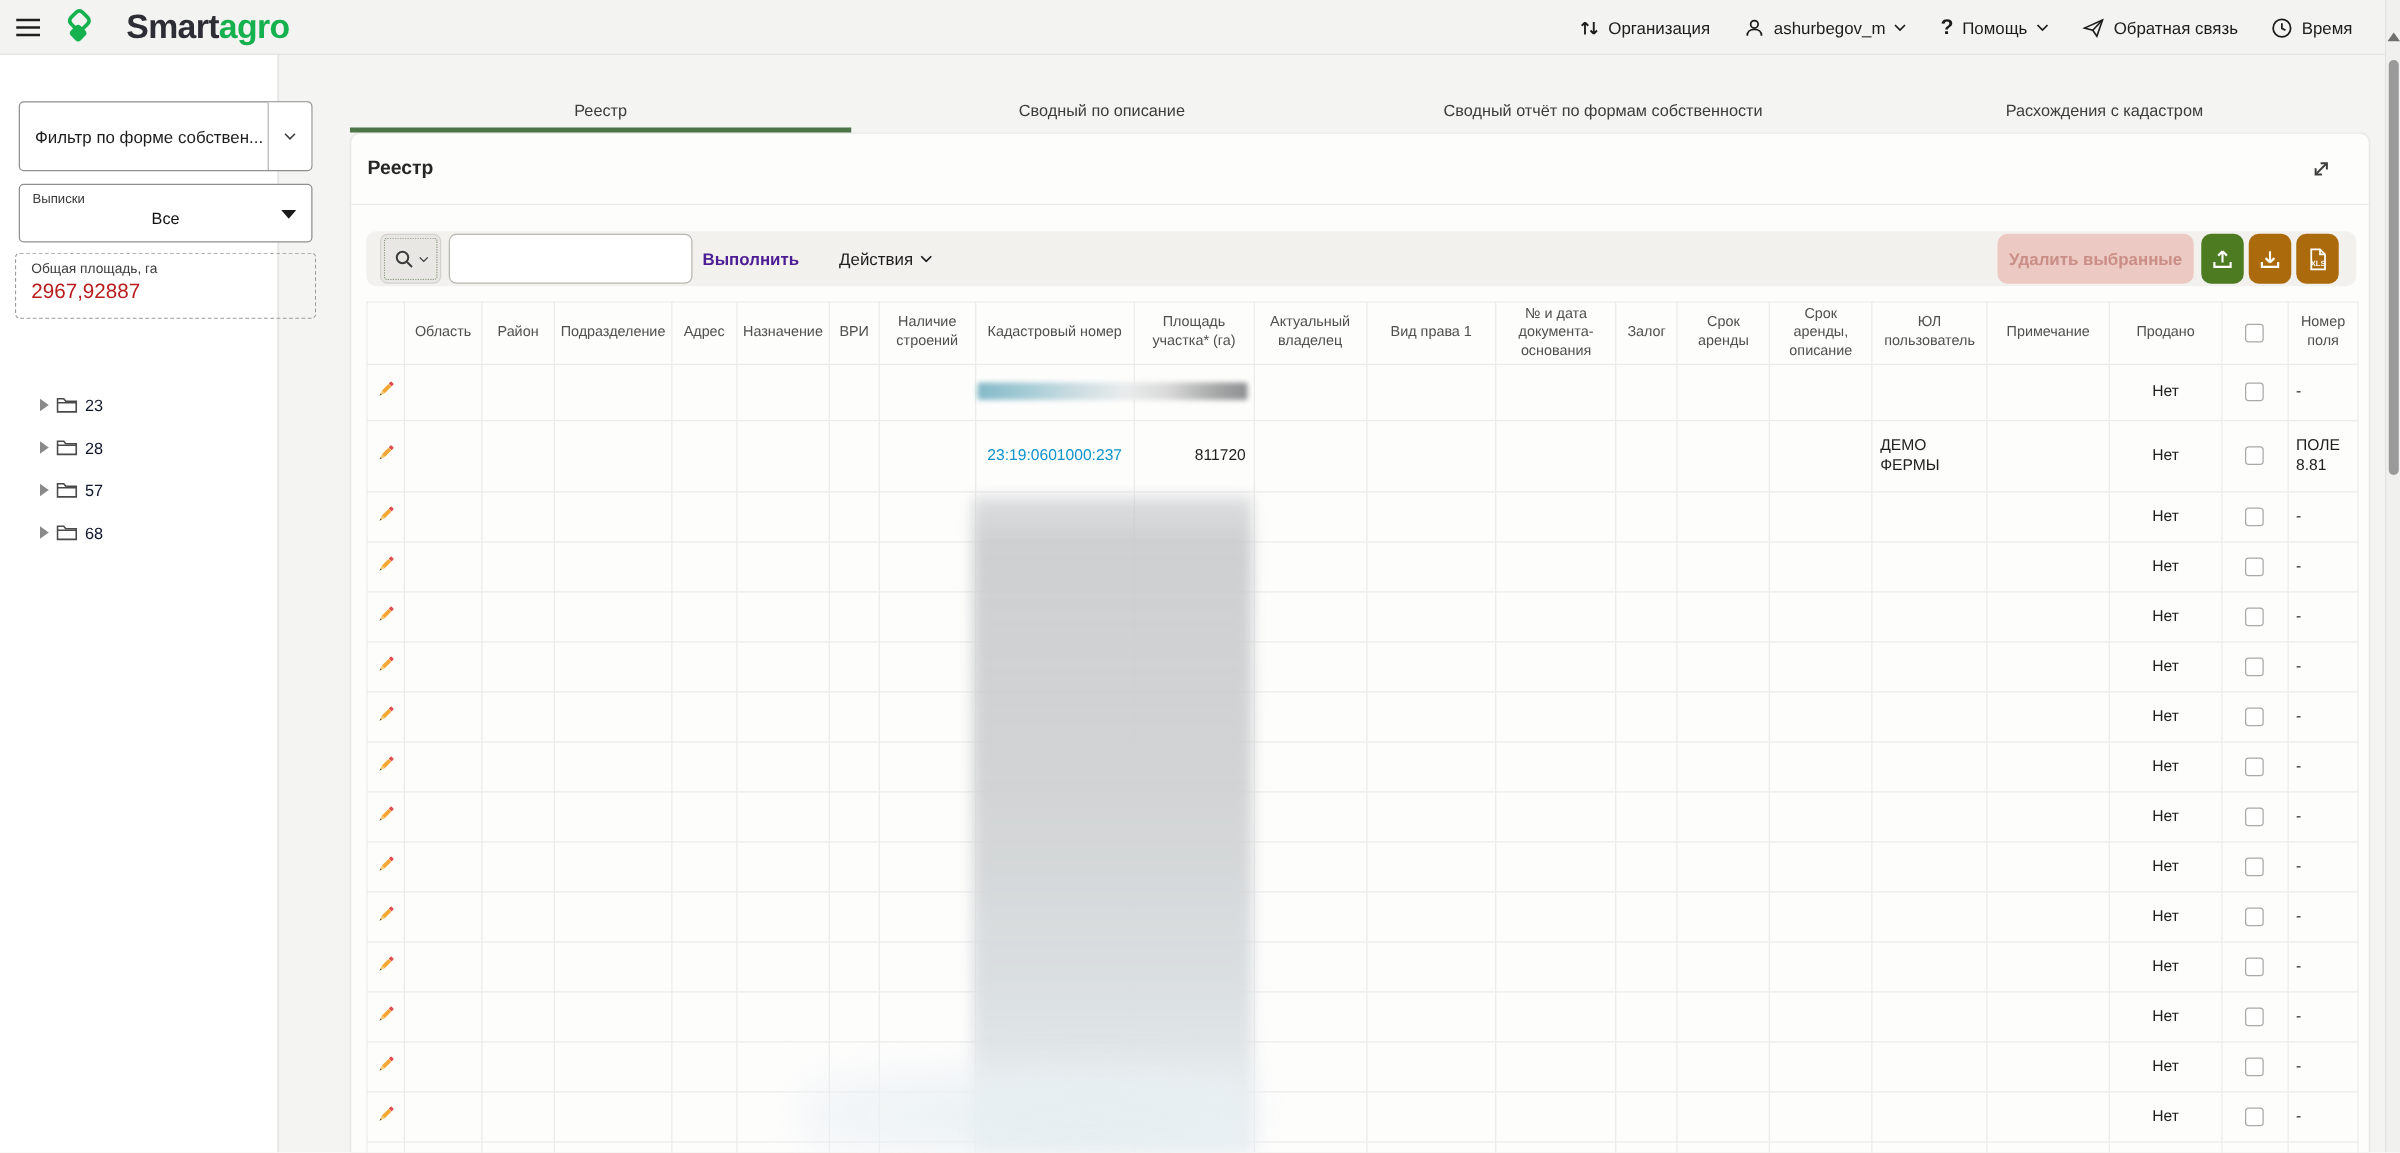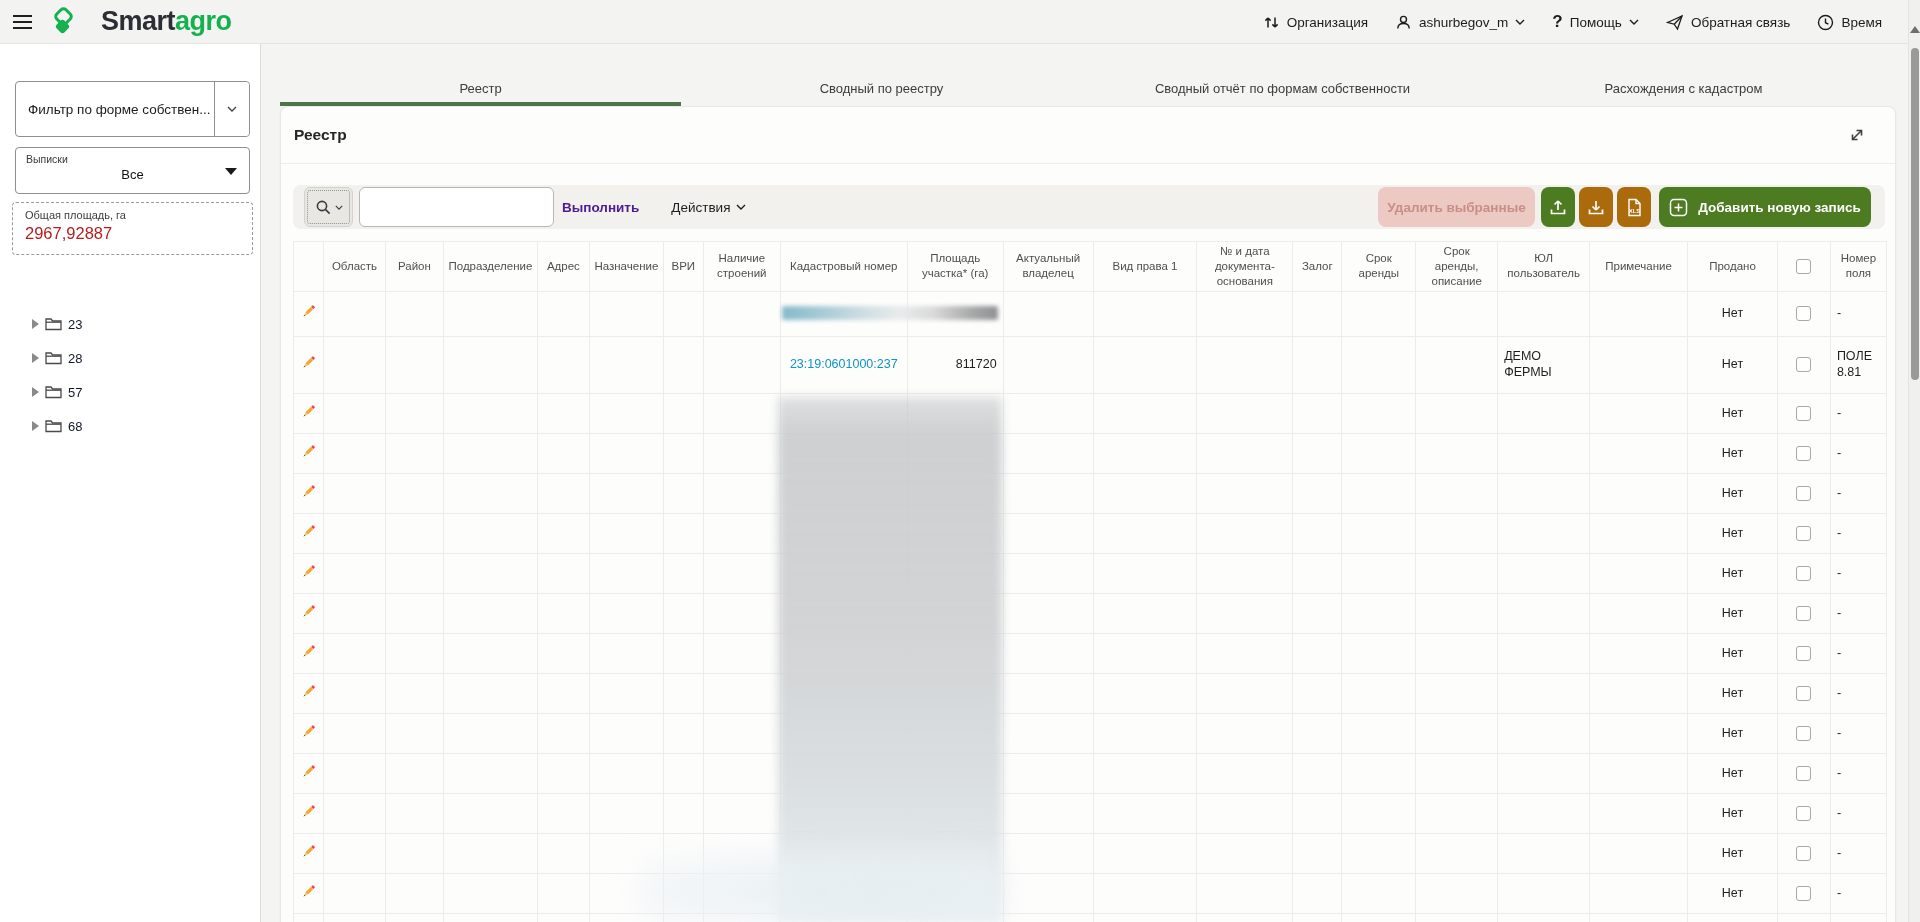--- a/index.html
+++ b/index.html
@@ -15,21 +15,21 @@
   .hamburger{width:34px; height:30px; margin-left:8px; display:flex; flex-direction:column; justify-content:center; gap:4px; cursor:pointer; background:none; border:none;}
   .hamburger span{display:block; width:19px; height:2px; background:#1f1f1f; margin-left:5px;}
   .logo{display:flex; align-items:center; margin-left:6px; gap:23px;}
   .logo-text{font-size:27px; font-weight:bold; letter-spacing:-.5px; color:#2d2d36;}
   .logo-text .agro{color:var(--logo-green);}
   .top-nav{position:absolute; right:38px; top:0; height:44px; display:flex; align-items:center; gap:27px;}
   .top-nav .nav-item{display:flex; align-items:center; gap:7px; font-size:13.5px; color:#1c1c1c; cursor:pointer; background:none; border:none; font-family:inherit;}
   .chev{width:10px; height:6px; display:inline-block;}
 
   
-  .sidebar{position:absolute; left:0; top:44px; width:261px; height:878px; background:#fff; border-right:1px solid #dcdcda;}
+  .sidebar{position:absolute; left:0; top:44px; width:223px; height:878px; background:#fff; border-right:1px solid #dcdcda;}
   .filter-combo{position:absolute; left:15px; top:37px; width:235px; height:56px; border:1px solid #8f8f8f; border-radius:4px; background:#fff; display:flex; align-items:stretch;}
   .filter-combo .ph{flex:1; display:flex; align-items:center; padding-left:12px; font-size:13.5px; color:#1d1d1d; white-space:nowrap; overflow:hidden;}
   .filter-combo .pick{width:35px; border-left:1px solid #8f8f8f; display:flex; align-items:center; justify-content:center; cursor:pointer; background:#fff; border-top:none;border-right:none;border-bottom:none; border-radius:0 4px 4px 0;}
   .select-box{position:absolute; left:15px; top:103px; width:235px; height:47px; border:1px solid #8f8f8f; border-radius:4px; background:#fff; padding:5px 10px; cursor:pointer;}
   .select-box .lbl{font-size:10.5px; color:#383838;}
   .select-box .val{font-size:13px; color:#111; margin-top:2px;text-align:center;}
   .select-box .arrow{position:absolute; right:12px; top:20px; width:0; height:0; border-left:6px solid transparent; border-right:6px solid transparent; border-top:7px solid #1a1a1a;}
   .area-box{position:absolute; left:12px; top:158px; width:241px; height:53px; border:1px dashed #9a9a98; border-radius:4px; padding:6px 12px;}
   .area-box .lbl{font-size:11px; color:#3d3d3d;}
   .area-box .val{font-size:16.5px; color:#b91c1c; margin-top:3px;}
@@ -216,21 +216,21 @@
             <path d="M1 5.2 H16"></path>
           </svg>
         </span>
       <span class="t-label">68</span>
     </div>
   </div>
 </aside>
 
 <nav class="tabs">
   <div class="tab active">Реестр</div>
-  <div class="tab">Сводный по реестру</div>
+  <div class="tab">Сводный по описание</div>
   <div class="tab">Сводный отчёт по формам собственности</div>
   <div class="tab">Расхождения с кадастром</div>
 </nav>
 
 <section class="card">
   <div class="card-title-row">
     <h2 class="card-title">Реестр</h2>
     <button class="expand-btn">
       <svg width="20" height="20" viewBox="0 0 20 20" fill="none" stroke="#3f3f3f" stroke-width="1.6">
         <path d="M6 14 L14 6"></path>
@@ -272,27 +272,20 @@
           <path d="M9 3 V12 M9 12 L5.5 8.5 M9 12 L12.5 8.5"></path>
             <path d="M2.5 11.5 V15.5 H15.5 V11.5"></path>
         </svg>
       </button>
       <button class="btn btn-icon btn-amber">
         <svg width="19" height="19" viewBox="0 0 19 19">
           <path d="M4 1.5 h7 l4 4 V17.5 H4 Z" fill="none" stroke="#fff" stroke-width="1.4"></path>
           <path d="M11 1.5 V5.5 H15" fill="none" stroke="#fff" stroke-width="1.4"></path>
           <text x="9.5" y="14.5" text-anchor="middle" font-size="6" font-weight="bold" fill="#fff" font-family="Liberation Sans, sans-serif">XLS</text>
         </svg>
-      </button>
-      <button class="btn btn-add">
-        <svg width="19" height="19" viewBox="0 0 19 19" fill="none" stroke="#fff" stroke-width="1.5">
-          <rect x="1.5" y="1.5" width="16" height="16" rx="3.5"></rect>
-            <path d="M9.5 5.5 V13.5 M5.5 9.5 H13.5"></path>
-        </svg>
-        <span>Добавить новую запись</span>
       </button>
     </div>
   </div>
 
   <div class="table-wrap">
     <table class="registry" id="registry-table">
         <colgroup>
           <col style="width:30px">
           <col style="width:62px">
           <col style="width:58px">

